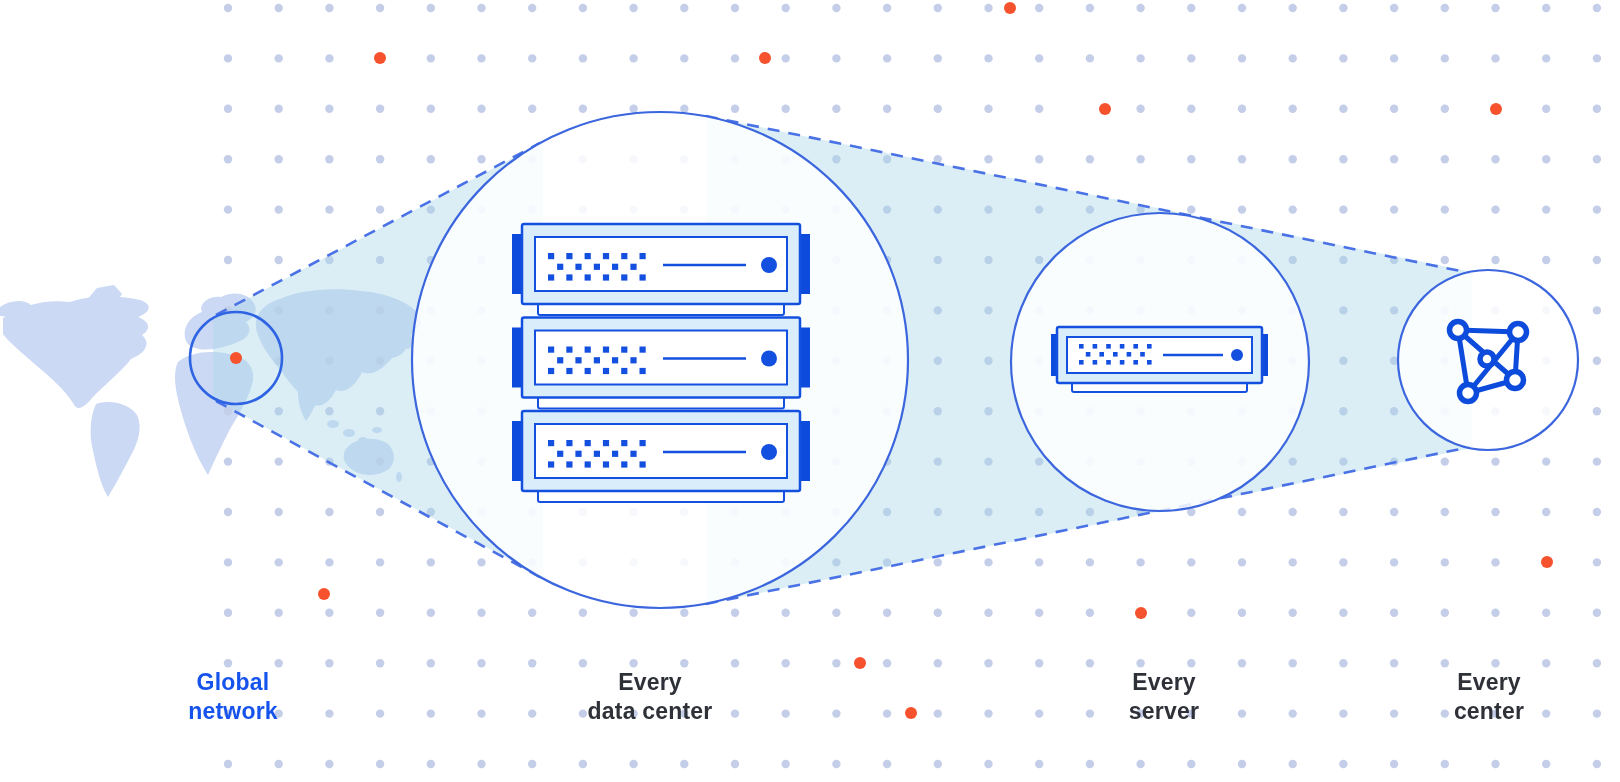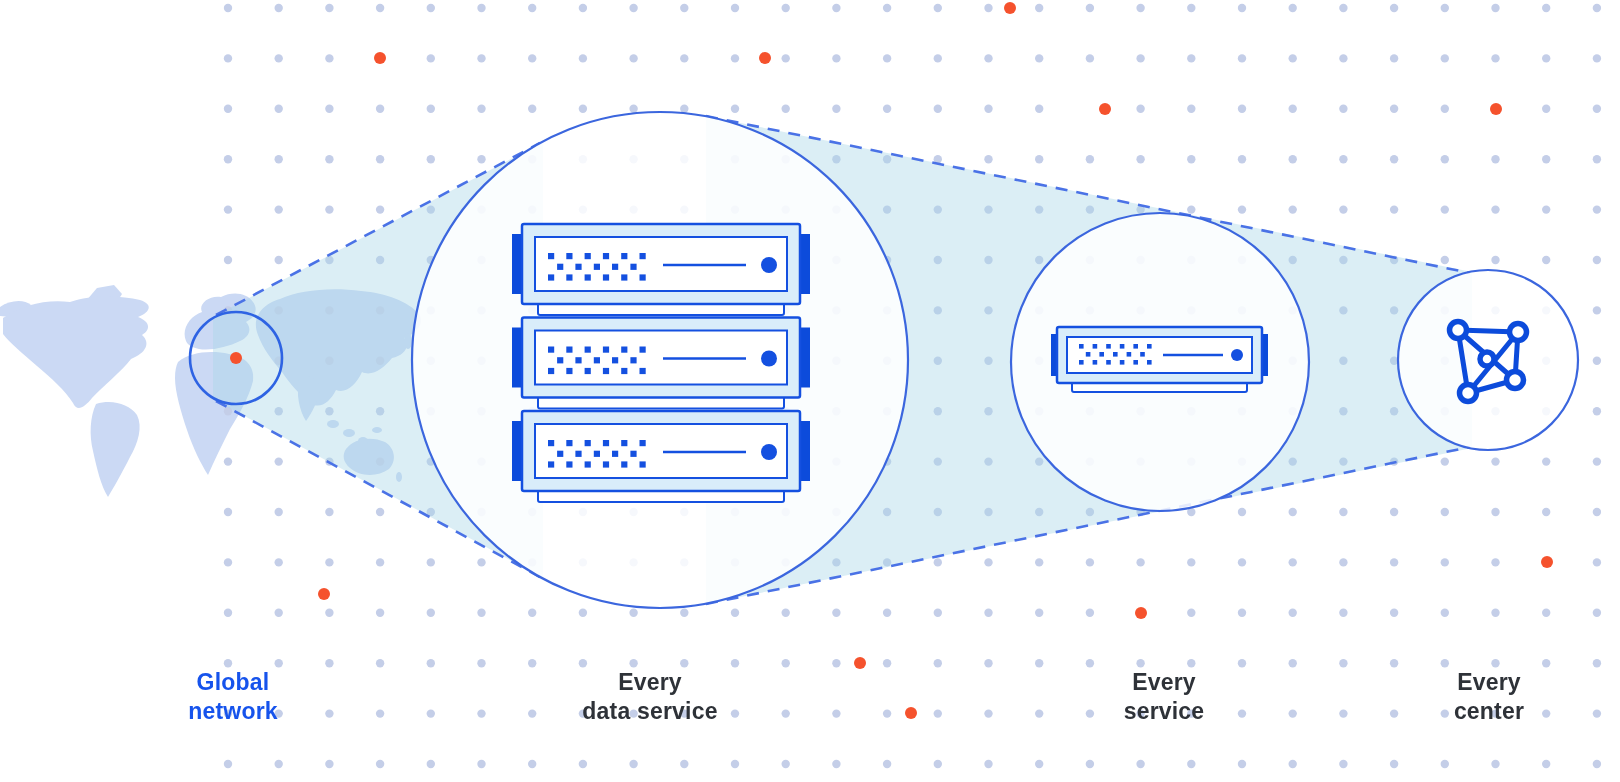--- a/index.html
+++ b/index.html
@@ -632,23 +632,23 @@
         <circle cx="1487" cy="359" r="7" fill="#ffffff" stroke="#0c4bdb" stroke-width="5.5"></circle>
       </g>
   </svg>
 
   <div class="caption" id="cap-global" style="left: 233px; top: 668px; color: rgb(22, 83, 236);">
     <span class="ln">Global</span>
     <span class="ln">network</span>
   </div>
   <div class="caption" id="cap-dc" style="left: 650px; top: 668px; color: rgb(46, 50, 56);">
     <span class="ln">Every</span>
-    <span class="ln">data service</span>
+    <span class="ln">data center</span>
   </div>
   <div class="caption" id="cap-server" style="left: 1164px; top: 668px; color: rgb(46, 50, 56);">
     <span class="ln">Every</span>
-    <span class="ln">service</span>
+    <span class="ln">server</span>
   </div>
   <div class="caption" id="cap-service" style="left: 1489px; top: 668px; color: rgb(46, 50, 56);">
     <span class="ln">Every</span>
     <span class="ln">center</span>
   </div>
 </div>
 
 </body></html>

